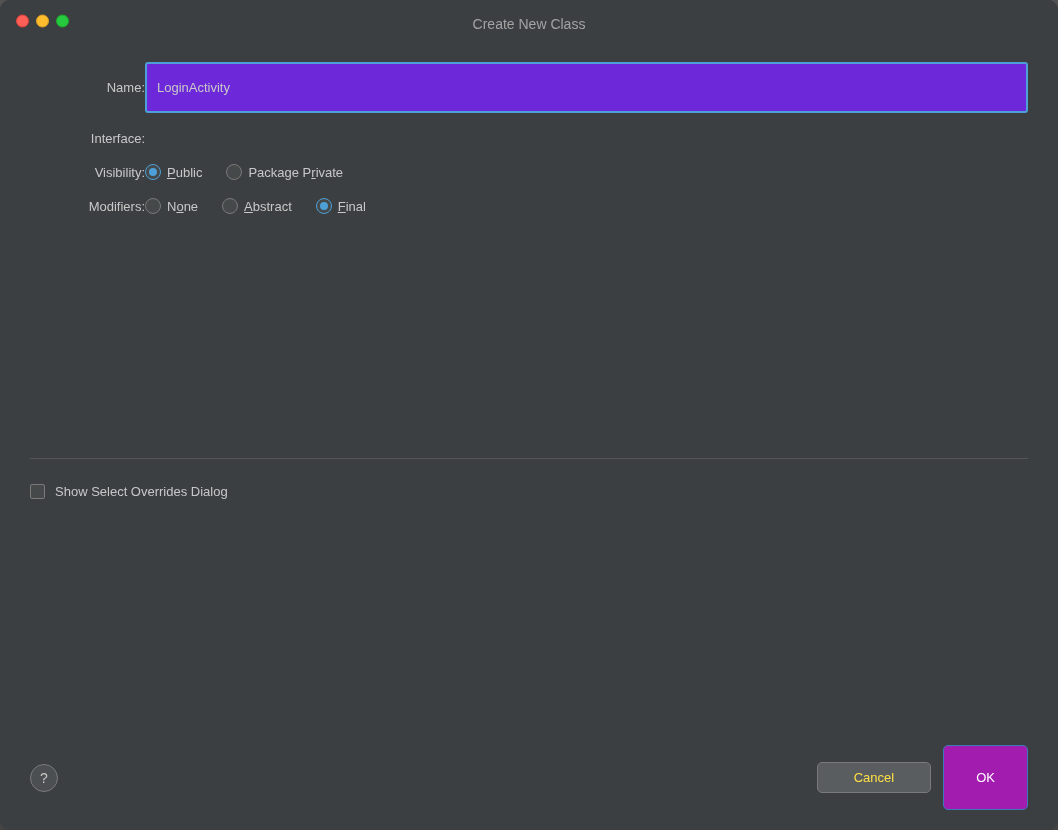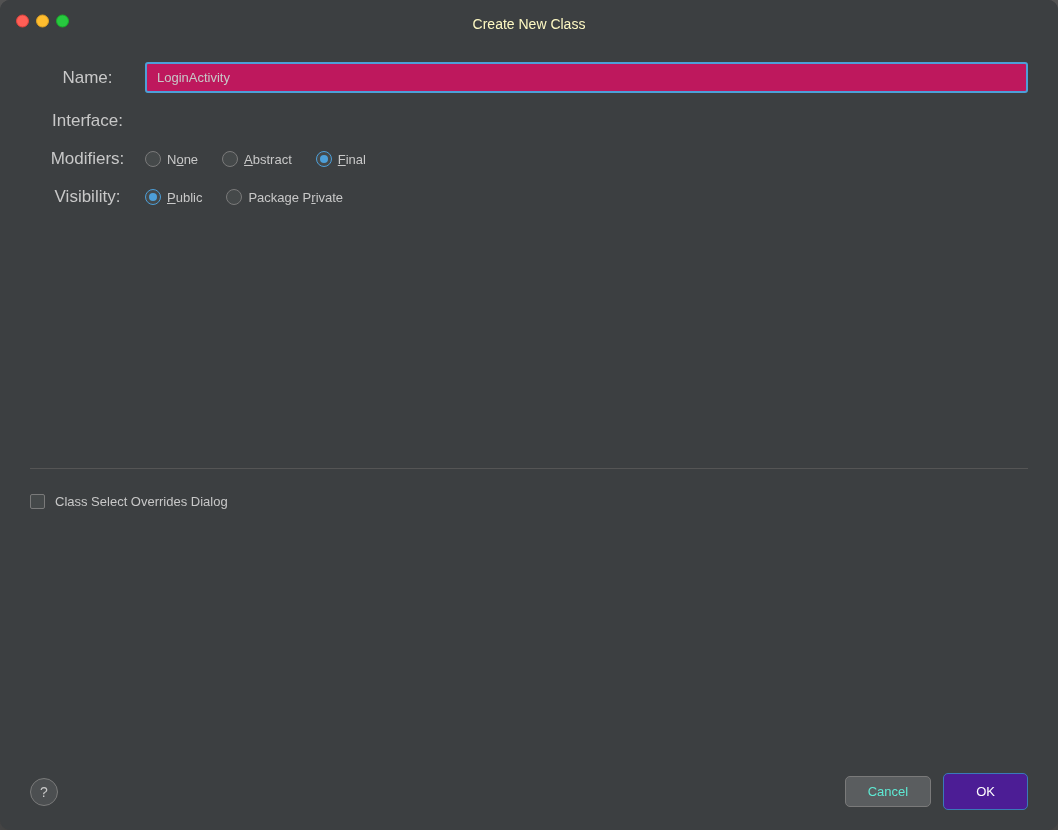--- a/index.html
+++ b/index.html
@@ -51,55 +51,55 @@
       width: 13px;
       height: 13px;
       border-radius: 50%;
     }
 
     .traffic-light.close { background: #ff5f56; border: 1px solid #e0443e; }
     .traffic-light.minimize { background: #ffbd2e; border: 1px solid #dea123; }
     .traffic-light.maximize { background: #27c93f; border: 1px solid #1aab29; }
 
     .dialog-title {
-      color: #fef9c3;
+      color: #a3a3a3;
       font-size: 14px;
       font-weight: 500;
     }
 
     .dialog-body {
       flex: 1;
       padding: 20px 30px 20px 30px;
       display: flex;
       flex-direction: column;
       gap: 0;
     }
 
     .form-row {
       display: flex;
       align-items: center;
       margin-bottom: 18px;
     }
 
     .form-label {
       color: #c8c8c8;
-      font-size: 17px;
+      font-size: 13px;
       width: 115px;
       flex-shrink: 0;
-      text-align: center;
+      text-align: right;
     }
 
     .form-input {
       flex: 1;
-      background: #be185d;
+      background: #6d28d9;
       border: 1px solid #5a6069;
       border-radius: 3px;
       color: #c8c8c8;
       font-size: 13px;
-      padding: 6px 10px;
+      padding: 16px 10px;
       outline: none;
       font-family: inherit;
     }
 
     .form-input.focused {
       border-color: #4d9fd8;
       border-width: 2px;
     }
 
     .kind-display {
@@ -238,34 +238,34 @@
       display: flex;
       align-items: center;
       justify-content: center;
       margin-right: auto;
       font-family: inherit;
     }
 
     .btn-cancel {
       background: #5a5d5f;
       border: 1px solid #7a7a7a;
-      color: #5eead4;
-      font-size: 13px;
-      padding: 7px 22px;
+      color: #fde047;
+      font-size: 13px;
+      padding: 7px 36px;
       border-radius: 5px;
       cursor: pointer;
       font-family: inherit;
     }
 
     .btn-ok {
-      background: #4c1d95;
+      background: #a21caf;
       border: 1px solid #3a7ab8;
       color: white;
       font-size: 13px;
-      padding: 10px 32px;
+      padding: 24px 32px;
       border-radius: 5px;
       cursor: pointer;
       font-family: inherit;
       font-weight: 500;
     }
   </style>
 </head>
 <body>
 
 <div class="dialog">
@@ -287,62 +287,62 @@
     </div>
 
 
     <div class="form-row">
       <span class="form-label">Interface:</span>
     </div>
 
 
 
     <div class="form-row">
+      <span class="form-label">Visibility:</span>
+      <div class="radio-group">
+        <div class="radio-option">
+          <div class="radio-outer checked">
+            <div class="radio-inner"></div>
+          </div>
+          <span class="radio-label"><span class="underline-char">P</span>ublic</span>
+        </div>
+        <div class="radio-option">
+          <div class="radio-outer"></div>
+          <span class="radio-label">Package P<span class="underline-char">r</span>ivate</span>
+        </div>
+      </div>
+    </div>
+
+    <div class="form-row">
       <span class="form-label">Modifiers:</span>
       <div class="radio-group">
         <div class="radio-option">
           <div class="radio-outer"></div>
           <span class="radio-label">N<span class="underline-char">o</span>ne</span>
         </div>
         <div class="radio-option">
           <div class="radio-outer"></div>
           <span class="radio-label"><span class="underline-char">A</span>bstract</span>
         </div>
         <div class="radio-option">
           <div class="radio-outer checked">
             <div class="radio-inner"></div>
           </div>
           <span class="radio-label"><span class="underline-char">F</span>inal</span>
         </div>
       </div>
     </div>
 
-    <div class="form-row">
-      <span class="form-label">Visibility:</span>
-      <div class="radio-group">
-        <div class="radio-option">
-          <div class="radio-outer checked">
-            <div class="radio-inner"></div>
-          </div>
-          <span class="radio-label"><span class="underline-char">P</span>ublic</span>
-        </div>
-        <div class="radio-option">
-          <div class="radio-outer"></div>
-          <span class="radio-label">Package P<span class="underline-char">r</span>ivate</span>
-        </div>
-      </div>
-    </div>
-
     <div class="spacer"></div>
 
     <div class="divider"></div>
 
     <div class="checkbox-row">
       <div class="checkbox-outer"></div>
-      <span class="checkbox-label">Class Select Overrides Dialog</span>
+      <span class="checkbox-label">Show Select Overrides Dialog</span>
     </div>
 
     <div class="spacer"></div>
   </div>
 
   <div class="button-row">
     <button class="help-button">?</button>
     <button class="btn-cancel">Cancel</button>
     <button class="btn-ok">OK</button>
   </div>

